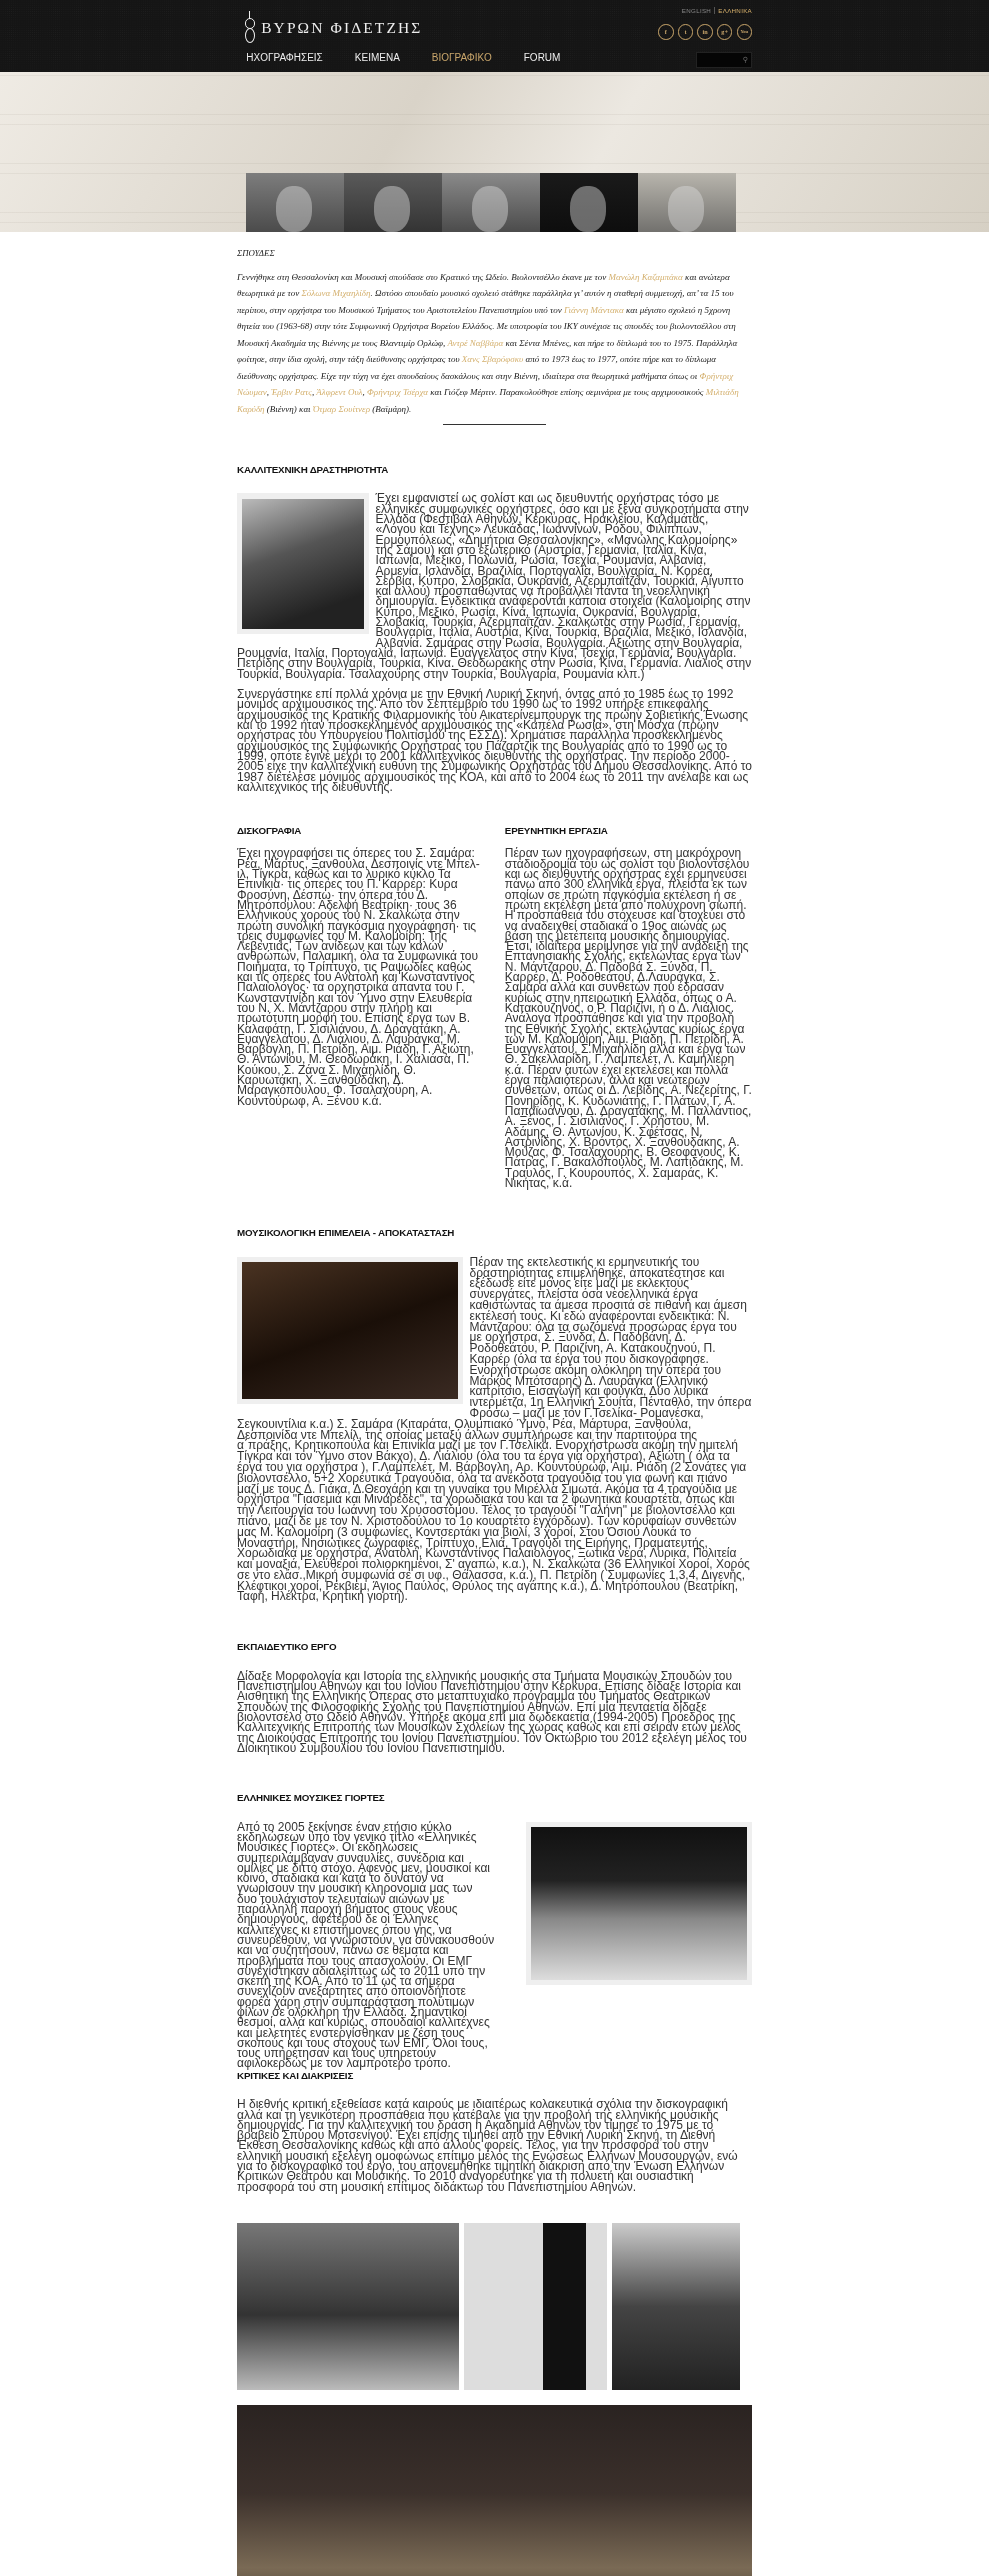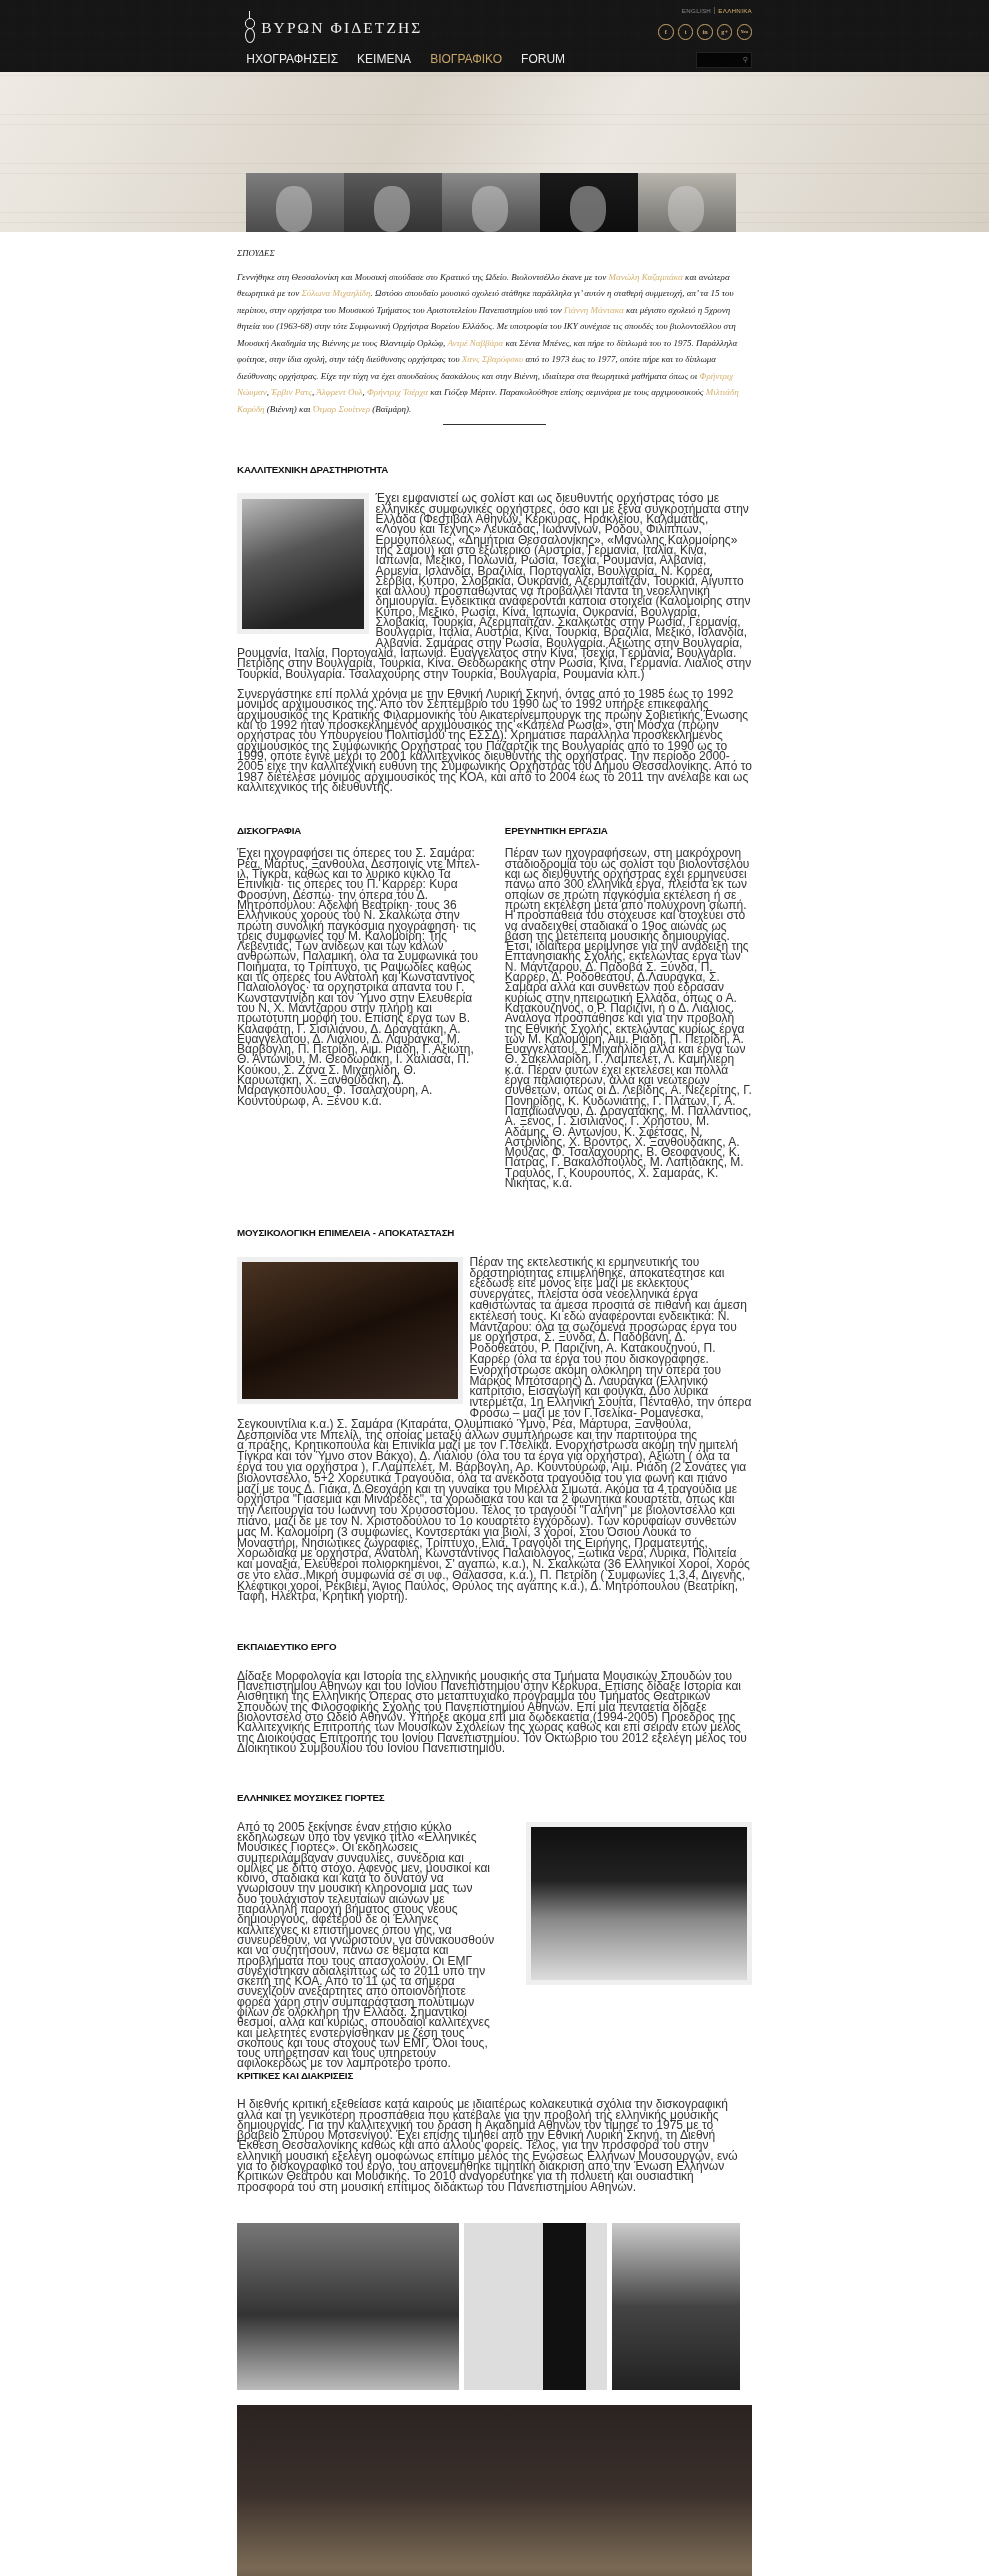--- a/index.html
+++ b/index.html
@@ -15,21 +15,21 @@
 .logo-mark .c1,.logo-mark .c2{position:absolute;left:1px;width:10.3px;border:1px solid #eee;border-radius:50%}
 .logo-mark .c1{top:7.2px;height:10.3px}
 .logo-mark .c2{top:16.5px;height:15.5px}
 .logo-mark .stem{position:absolute;left:5.7px;top:0;width:1px;height:8.2px;background:#eee}
 .logo-text{font-family:"Liberation Serif",serif;color:#eee;font-size:15.5px;letter-spacing:2.1px}
 .lang{position:absolute;right:0;top:6.7px;font-family:"Liberation Sans",sans-serif;font-size:6.2px;letter-spacing:0.3px}
 .lang .en{color:#888;padding-right:3.1px;border-right:0.5px solid #555}
 .lang .el{color:#d6b06b;padding-left:3.1px}
 .socials{position:absolute;right:0;top:24px;display:flex;gap:4.1px}
 .soc{width:15.5px;height:15.5px;border:0.8px solid #c9a66b;border-radius:50%;color:#c9a66b;font-size:6.2px;font-weight:bold;display:flex;align-items:center;justify-content:center;font-family:"Liberation Serif",serif}
-.nav{position:absolute;left:9.3px;top:52px;display:flex;gap:19px;font-family:"Liberation Sans",sans-serif;font-size:12px;color:#eee}
+.nav{position:absolute;left:9.3px;top:52px;display:flex;gap:32px;font-family:"Liberation Sans",sans-serif;font-size:10px;color:#eee}
 .nav .active{color:#c9a66b}
 .search{position:absolute;right:0;top:52px;width:56px;height:15.5px;background:#050505;border:0.5px solid #222;display:flex;justify-content:flex-end;align-items:center;padding-right:3.1px;color:#666;font-size:7.2px}
 
 #banner{height:160px;background:#e6e1d8;background-image:linear-gradient(120deg,#efebe4 0%,#d9d3c8 40%,#ece8e1 60%,#d6d0c4 100%);position:relative;overflow:hidden}
 #banner .lines{position:absolute;inset:0;background-image:repeating-linear-gradient(0deg,transparent 0 9.3px,rgba(120,110,95,.12) 9.3px 9.8px);opacity:.7}
 .composers{position:absolute;left:246px;top:101px;display:flex}
 .composer{width:98px;text-align:center}
 .composer .photo{height:98px;background:linear-gradient(180deg,#7d7d7d,#2a2a2a);position:relative;overflow:hidden}
 .composer:nth-child(2) .photo{background:linear-gradient(180deg,#5a5a5a,#1a1a1a)}
 .composer:nth-child(3) .photo{background:linear-gradient(180deg,#8a8a8a,#222)}

